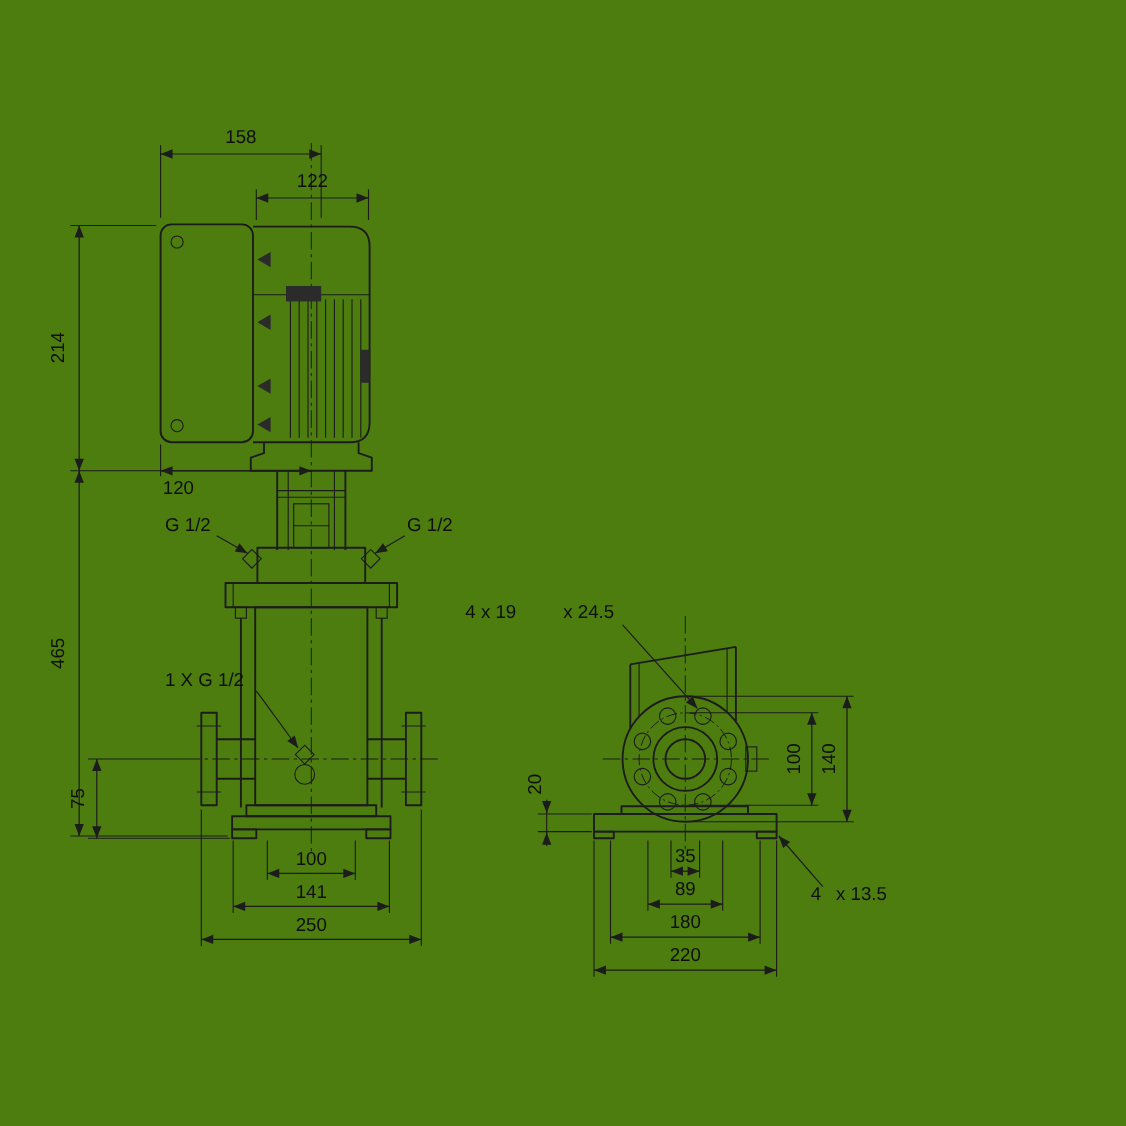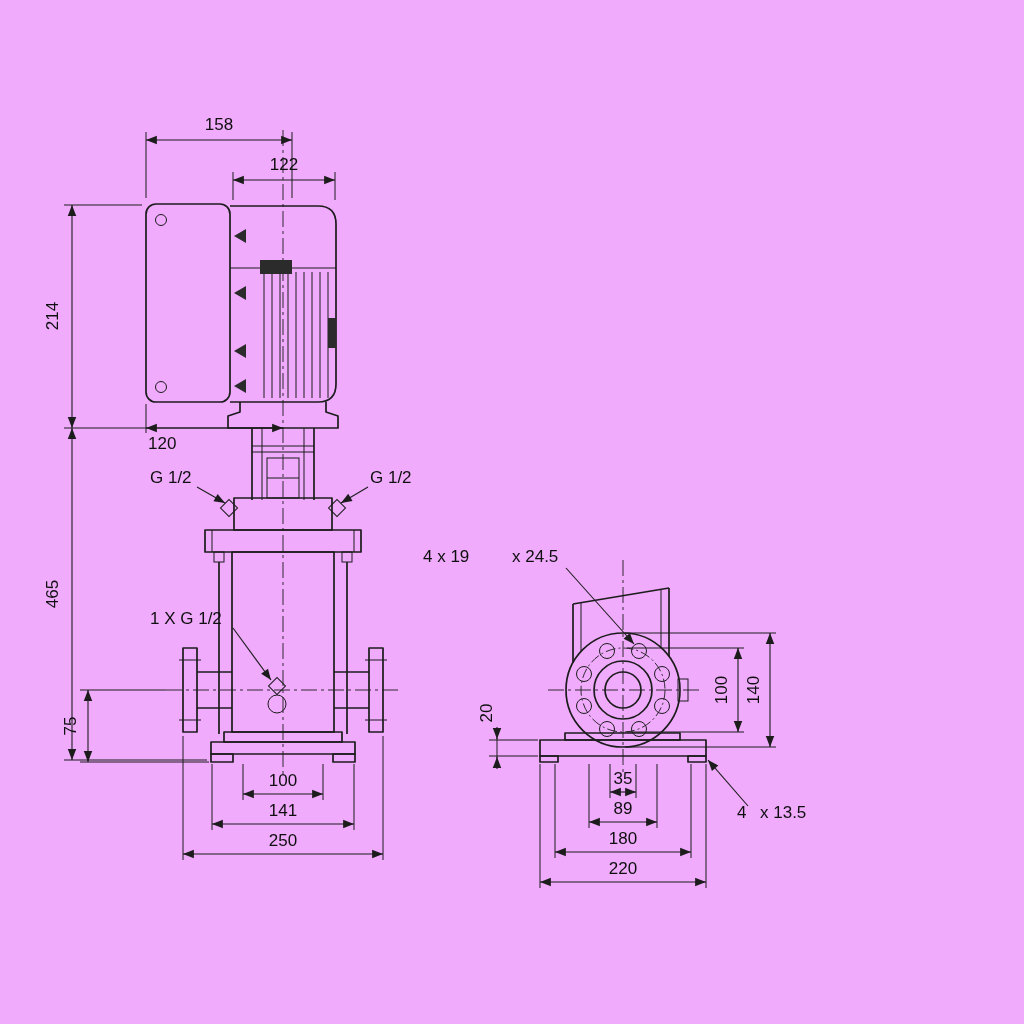--- a/index.html
+++ b/index.html
@@ -1,16 +1,16 @@
 <!DOCTYPE html>
 <html><head>
 <meta charset="utf-8">
 <style>
   html,body { margin:0; padding:0; background:#ffffff; }
-  .stage { width:1024px; height:1024px; position:relative; background:#f0abfc; overflow:hidden; }
+  .stage { width:1024px; height:1024px; position:relative; background:#4d7c0f; overflow:hidden; }
   svg { display:block; }
   .ln   { fill:none; stroke:#1c1c1c; stroke-width:1.7; stroke-linejoin:round; }
   .thin { fill:none; stroke:#1c1c1c; stroke-width:1; }
   .dim  { fill:none; stroke:#1c1c1c; stroke-width:1.1; }
   .cl   { fill:none; stroke:#1c1c1c; stroke-width:0.9; stroke-dasharray:16 4 3 4; }
   .bc   { fill:none; stroke:#1c1c1c; stroke-width:0.9; stroke-dasharray:10 3 2 3; }
   .dark { fill:#2b2b2b; stroke:none; }
   text  { font-family:"Liberation Sans", sans-serif; font-size:17px; fill:#0f0f0f; }
 </style>
 </head>

